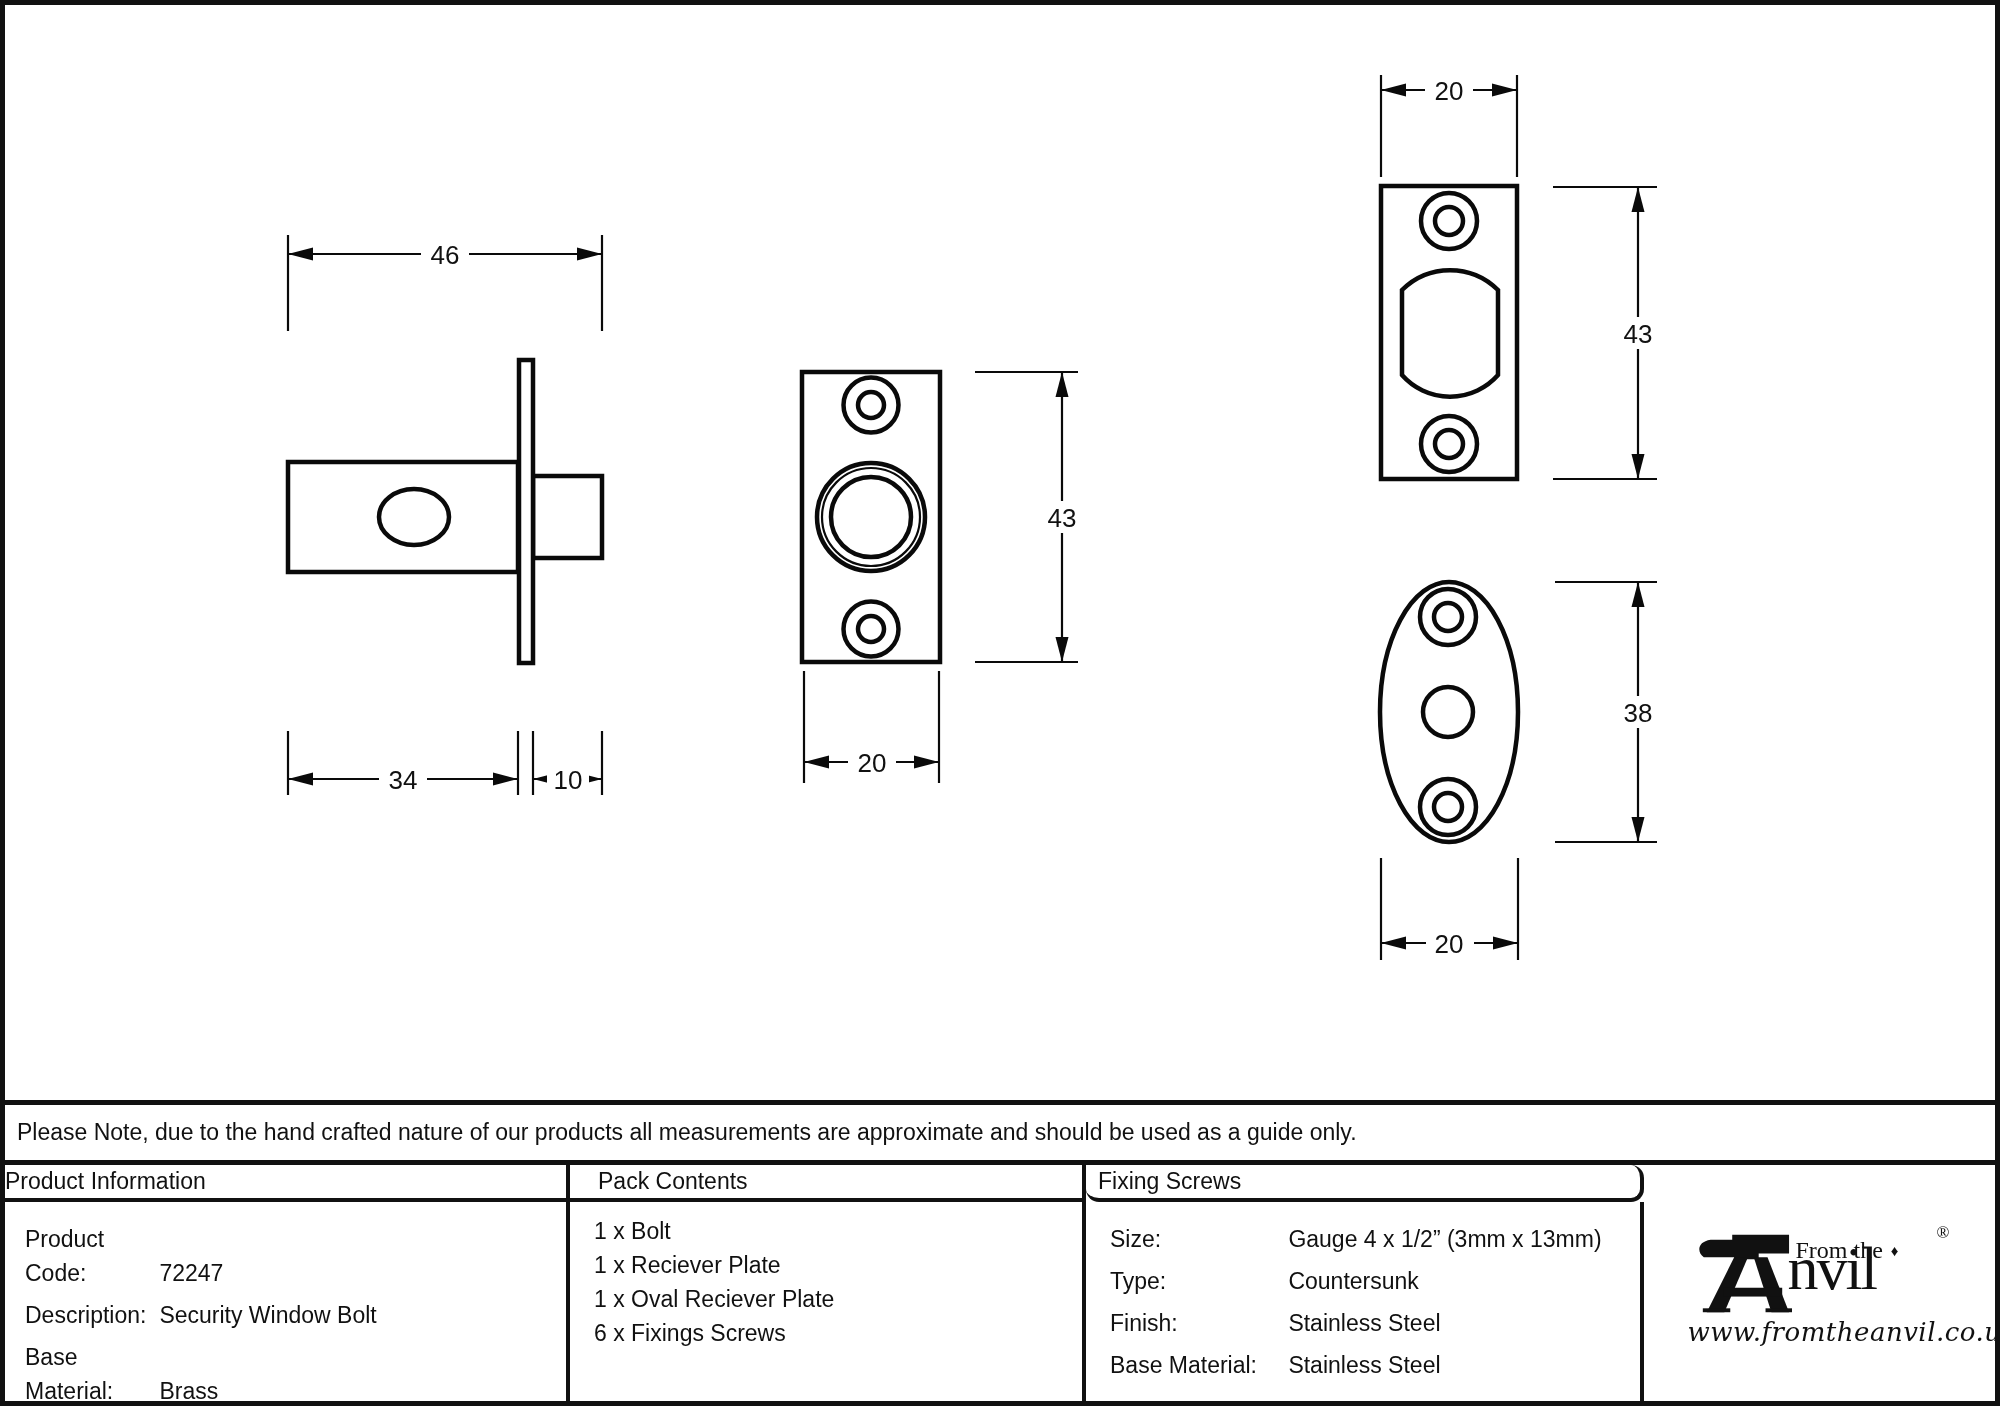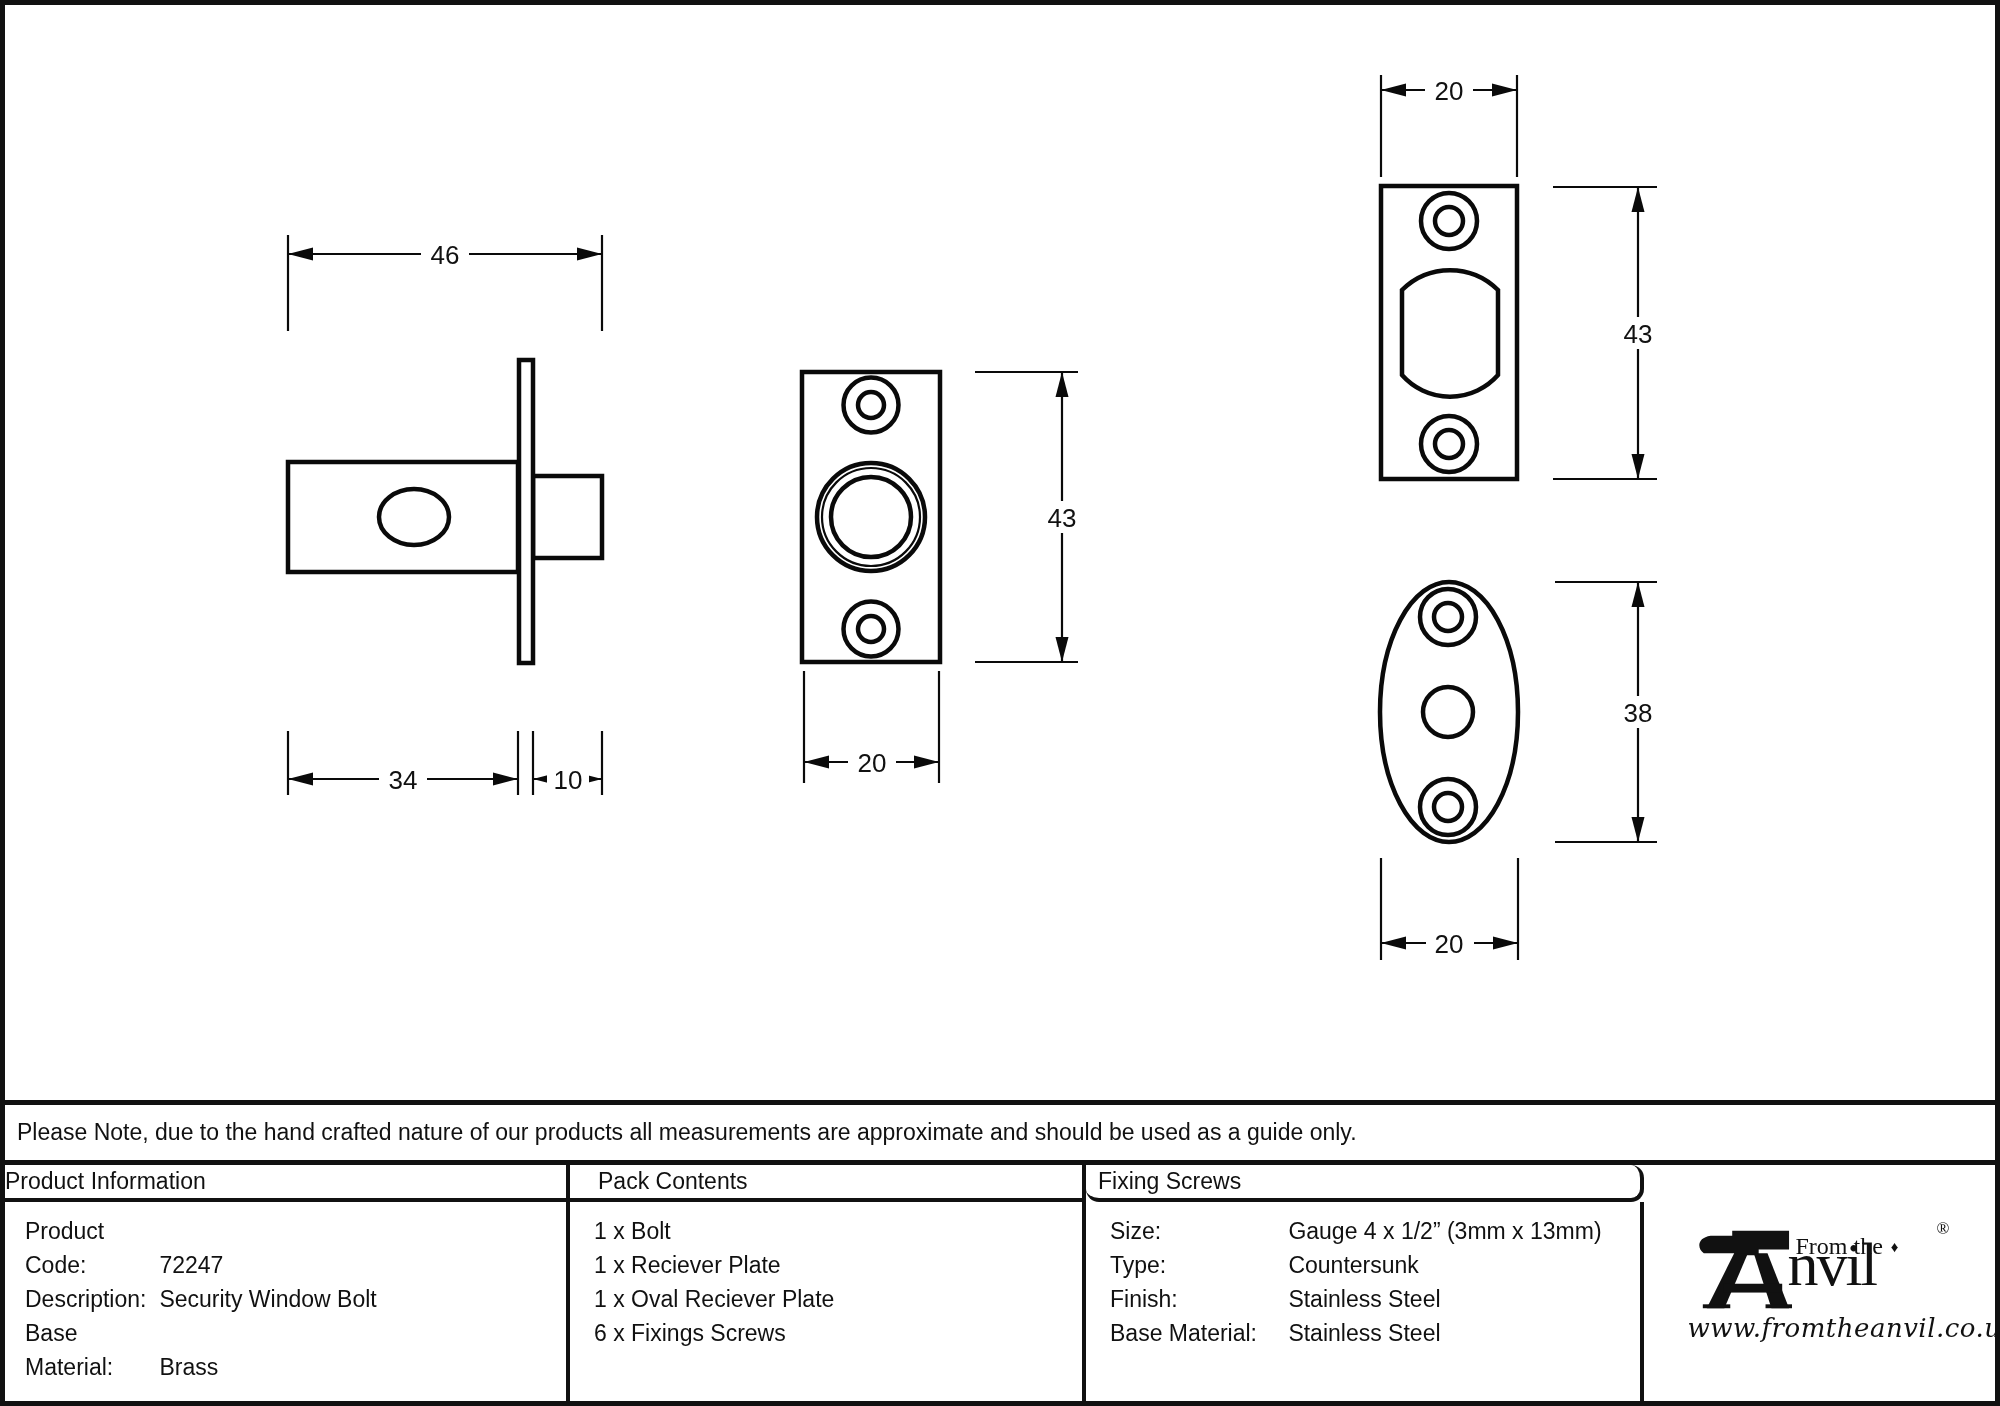--- a/index.html
+++ b/index.html
@@ -34,21 +34,21 @@
   .cell{box-sizing:border-box;}
   .hdr{display:flex;align-items:center;border-bottom:4px solid #111;}
   .hdr.c1{grid-column:1;grid-row:2;border-right:4px solid #111;}
   .hdr.c2{grid-column:2;grid-row:2;padding-left:28px;border-right:4px solid #111;}
   .hdr.c3{grid-column:3;grid-row:2;padding-left:12px;border-right:4px solid #111;border-radius:13px;}
   .body{grid-row:3;padding-top:12px;line-height:34px;}
   .body.c1{grid-column:1;padding-left:20px;border-right:4px solid #111;}
   .body.c2{grid-column:2;padding-left:24px;border-right:4px solid #111;}
   .body.c3{grid-column:3;padding-left:24px;border-right:4px solid #111;}
   .logo-cell{grid-column:4;grid-row:2/4;display:flex;align-items:center;justify-content:center;}
-  .k{display:inline-block;}
+  .k{display:inline-block;margin-top:8px;}
   .body.c1 .k{width:128px;}
   .body.c3 .k{width:172px;}
 
   
   .logo-box{position:relative;width:252px;height:128px;}
   .anvil-mark{position:absolute;left:0;top:10px;}
   .logo-tagline{
     position:absolute;left:102px;top:14px;
     font-family:"Liberation Serif",serif;font-size:24px;color:#111;white-space:nowrap;
   }

